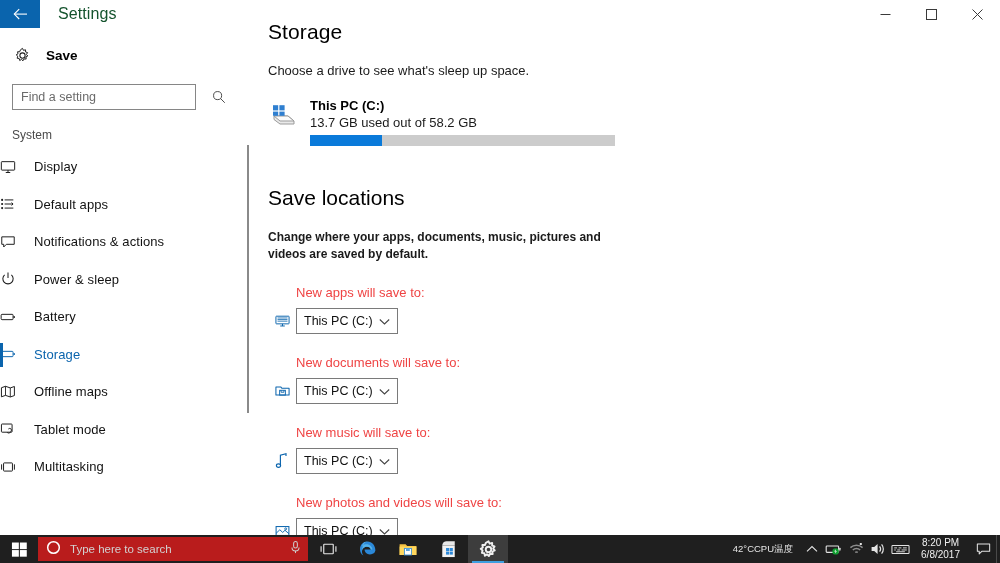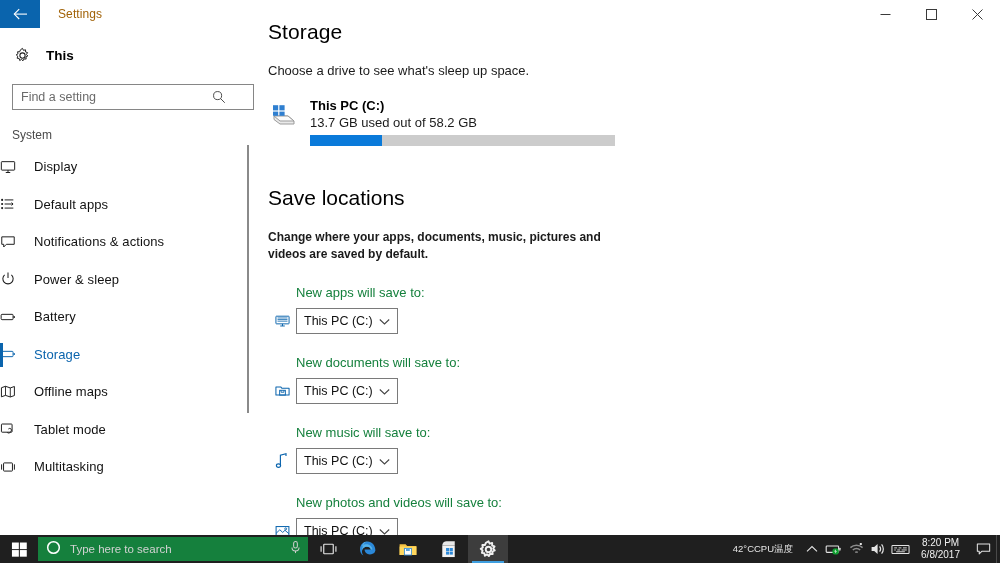--- a/index.html
+++ b/index.html
@@ -16,42 +16,42 @@
     position:absolute; left:0; top:0; width:1000px; height:28px;
     background:#ffffff; display:flex; align-items:stretch;
   }
   .back-btn {
     width:40px; height:28px; background:#0a64ad;
     display:flex; align-items:center; justify-content:center; cursor:pointer;
   }
   .back-btn svg { display:block; }
   .title-text {
     display:flex; align-items:center; padding-left:18px;
-    font-size:12px; color:#a16207; letter-spacing:.1px;text-align:right;
+    font-size:16px; color:#14532d; letter-spacing:.1px;text-align:right;
   }
   .win-ctrls { margin-left:auto; display:flex; }
   .win-btn {
     width:46px; height:28px; display:flex; align-items:center; justify-content:center;
     cursor:pointer;
   }
 
   
   .sidebar {
     position:absolute; left:0; top:28px; width:248px; height:507px;
     background:#ffffff; padding-top:12px;
   }
   .home-row {
     display:flex; align-items:center; height:30px; padding-left:14px; cursor:pointer;
   }
   .home-icon { width:22px; display:flex; align-items:center; justify-content:flex-start; }
   .home-label { font-size:13.5px; font-weight:bold; color:#000; margin-left:10px; }
 
   .search-wrap { padding:14px 14px 0 12px; position:relative; }
   .search-box {
-    width:242px; height:26px; border:1px solid #868686; background:#fff;
+    width:184px; height:26px; border:1px solid #868686; background:#fff;
     font-size:12.5px; color:#111; padding:0 26px 0 8px;
     font-family:"Liberation Sans", sans-serif; outline:none;
   }
   .search-box::placeholder { color:#6b6b6b; }
   .search-icon-btn {
     position:absolute; right:20px; top:18px; width:18px; height:18px;
     display:flex; align-items:center; justify-content:center; cursor:pointer;
   }
 
   .group-label {
@@ -88,41 +88,41 @@
   .drive-sub { font-size:13px; color:#1b1b1b; margin-top:2px; }
   .drive-bar {
     width:305px; height:11px; background:#cccccc; margin-top:5px; position:relative;
   }
   .drive-bar-fill { height:11px; background:#0a7ada; }
 
   .h2 { font-size:21px; font-weight:normal; color:#000; margin-top:40px; }
   .sect-desc { font-size:12px; color:#1b1b1b; margin-top:19px; line-height:1.45; width:345px;font-weight:bold; }
 
   .save-block { margin-top:21px; }
-  .save-label { font-size:13px; color:#15803d; margin-left:28px; }
+  .save-label { font-size:13px; color:#ef4444; margin-left:28px; }
   .save-row { display:flex; align-items:center; margin-top:8px; }
   .save-icon { width:28px; flex:0 0 28px; display:flex; align-items:center; justify-content:center; }
   .combo {
     width:102px; height:26px; border:1px solid #7a7a7a; background:#fff;
     display:flex; align-items:center; padding:0 7px; cursor:pointer;
   }
   .combo-text { font-size:12.5px; color:#111; }
   .combo-arrow { margin-left:auto; }
 
   
   .taskbar {
     position:absolute; left:0; bottom:0; width:1000px; height:28px;
     background:#1f1f1f; display:flex; align-items:center;
   }
   .start-btn {
     width:38px; height:28px; display:flex; align-items:center; justify-content:center;
     cursor:pointer;
   }
   .tb-search {
-    width:270px; height:24px; background:#15803d; display:flex; align-items:center;
+    width:270px; height:24px; background:#b91c1c; display:flex; align-items:center;
     padding:0 6px 0 8px; cursor:text;
   }
   .tb-search-text { font-size:11.5px; color:#d2d2d2; margin-left:9px; }
   .tb-mic { margin-left:auto; }
   .tb-btn {
     width:40px; height:28px; display:flex; align-items:center; justify-content:center;
     cursor:pointer; position:relative;
   }
   .tb-btn.active { background:#3d3d3d; }
   .tb-btn.active::after {
@@ -180,21 +180,21 @@
 
   <div class="sidebar">
 
     <div class="home-row">
       <span class="home-icon">
         <svg width="17" height="17" viewBox="0 0 20 20">
           <circle cx="10" cy="10" r="3.1" fill="none" stroke="#1b1b1b" stroke-width="1.2"></circle>
           <path d="M10 1.6 L11.1 3.9 L13.6 3.3 L13.6 5.8 L16 6.6 L14.6 8.7 L16.2 10.6 L14 11.7 L14.3 14.2 L11.8 14 L10.6 16.2 L8.8 14.6 L6.7 15.9 L6.1 13.5 L3.7 13.2 L4.4 10.8 L2.6 9.2 L4.7 8 L4.2 5.6 L6.7 5.6 L7.6 3.3 Z" fill="none" stroke="#1b1b1b" stroke-width="1.15" stroke-linejoin="round"></path>
         </svg>
       </span>
-      <span class="home-label">This</span>
+      <span class="home-label">Save</span>
     </div>
 
     <div class="search-wrap">
       <input class="search-box" type="text" placeholder="Find a setting" style="">
       <span class="search-icon-btn">
         <svg width="14" height="14" viewBox="0 0 16 16">
           <circle cx="6.4" cy="6.4" r="4.6" fill="none" stroke="#333" stroke-width="1"></circle>
           <path d="M9.9 9.9 L14.6 14.6" stroke="#333" stroke-width="1"></path>
         </svg>
       </span>

